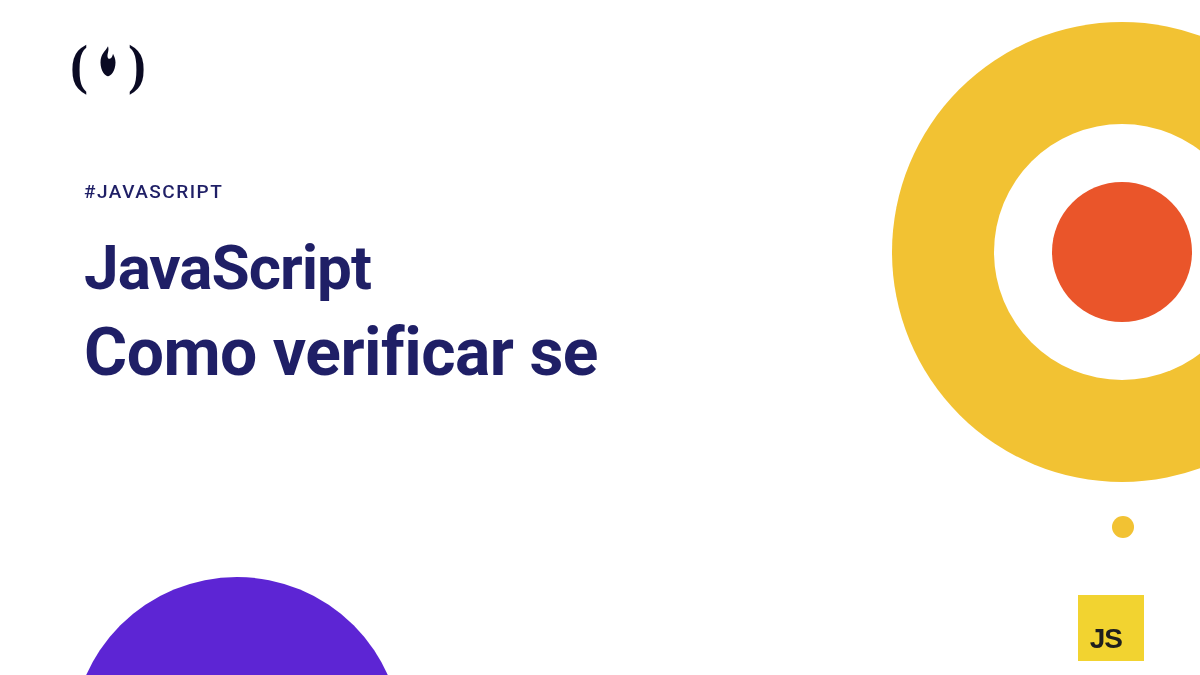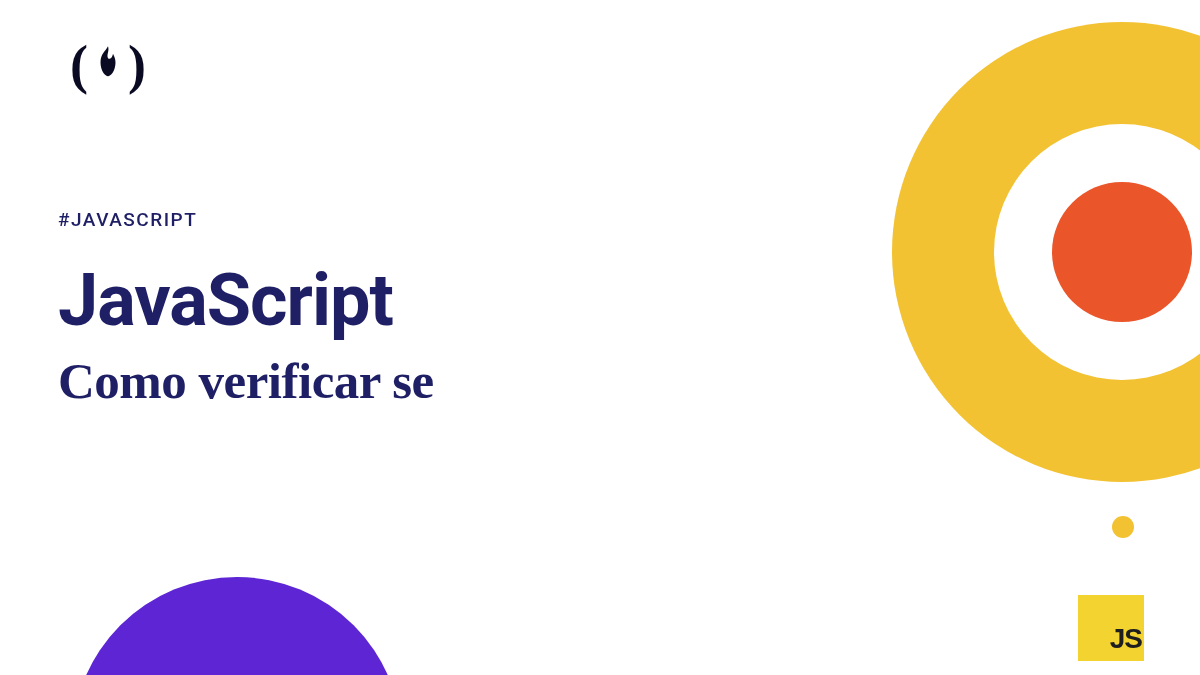--- a/index.html
+++ b/index.html
@@ -32,47 +32,45 @@
     display: inline-flex;
     align-items: center;
     justify-content: center;
     width: 40px;
   }
   .logo svg { display: block; }
 
   
   .content {
     position: absolute;
-    left: 58px;
+    left: 84px;
     top: 180px;
     color: #1f1f66;
-    margin-top: 28px;
   }
   .tag {
     font-size: 19px;
     letter-spacing: 1.5px;
     font-weight: 500;
     color: #1f1f66;
     margin-bottom: 34px;
   }
   .title {
-    font-size: 72px;
+    font-size: 62px;
     font-weight: 700;
     line-height: 1;
     color: #1f1f66;
     letter-spacing: -1px;
     margin-bottom: 14px;
   }
   .subtitle {
-    font-size: 51px;
+    font-size: 66px;
     font-weight: 700;
     line-height: 1.2;
     color: #1f1f66;
     letter-spacing: -0.5px;
-    font-family: Liberation Serif, serif;
   }
 
   
   .ring-outer {
     position: absolute;
     width: 460px;
     height: 460px;
     border-radius: 50%;
     background: #f2c233;
     top: 22px;
@@ -121,21 +119,21 @@
   .js-badge {
     position: absolute;
     right: 56px;
     bottom: 14px;
     width: 66px;
     height: 66px;
     background: #f2d330;
     display: flex;
     align-items: flex-end;
     justify-content: flex-end;
-    padding: 6px 2px;
+    padding: 6px 22px;
   }
   .js-badge span {
     font-family: Arial, sans-serif;
     font-size: 28px;
     font-weight: 700;
     color: #1e1e1e;
     letter-spacing: -1px;
   }
 </style>
 </head>

